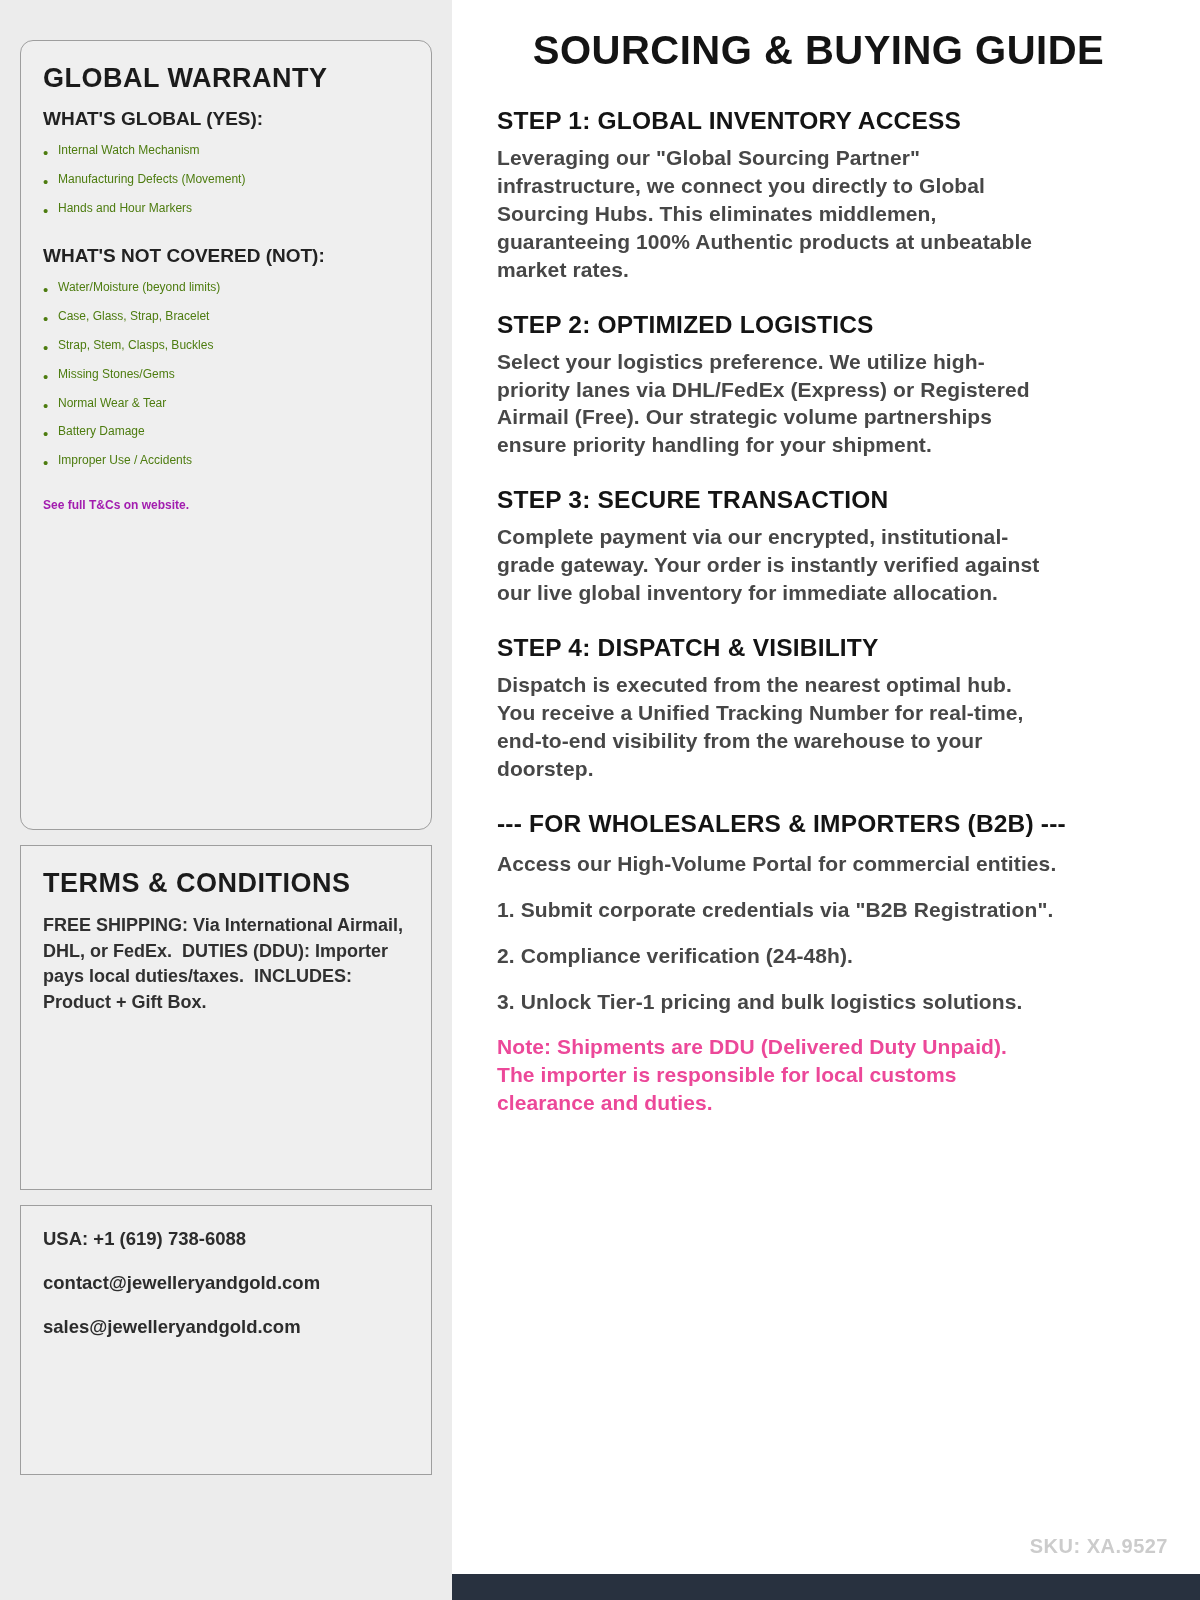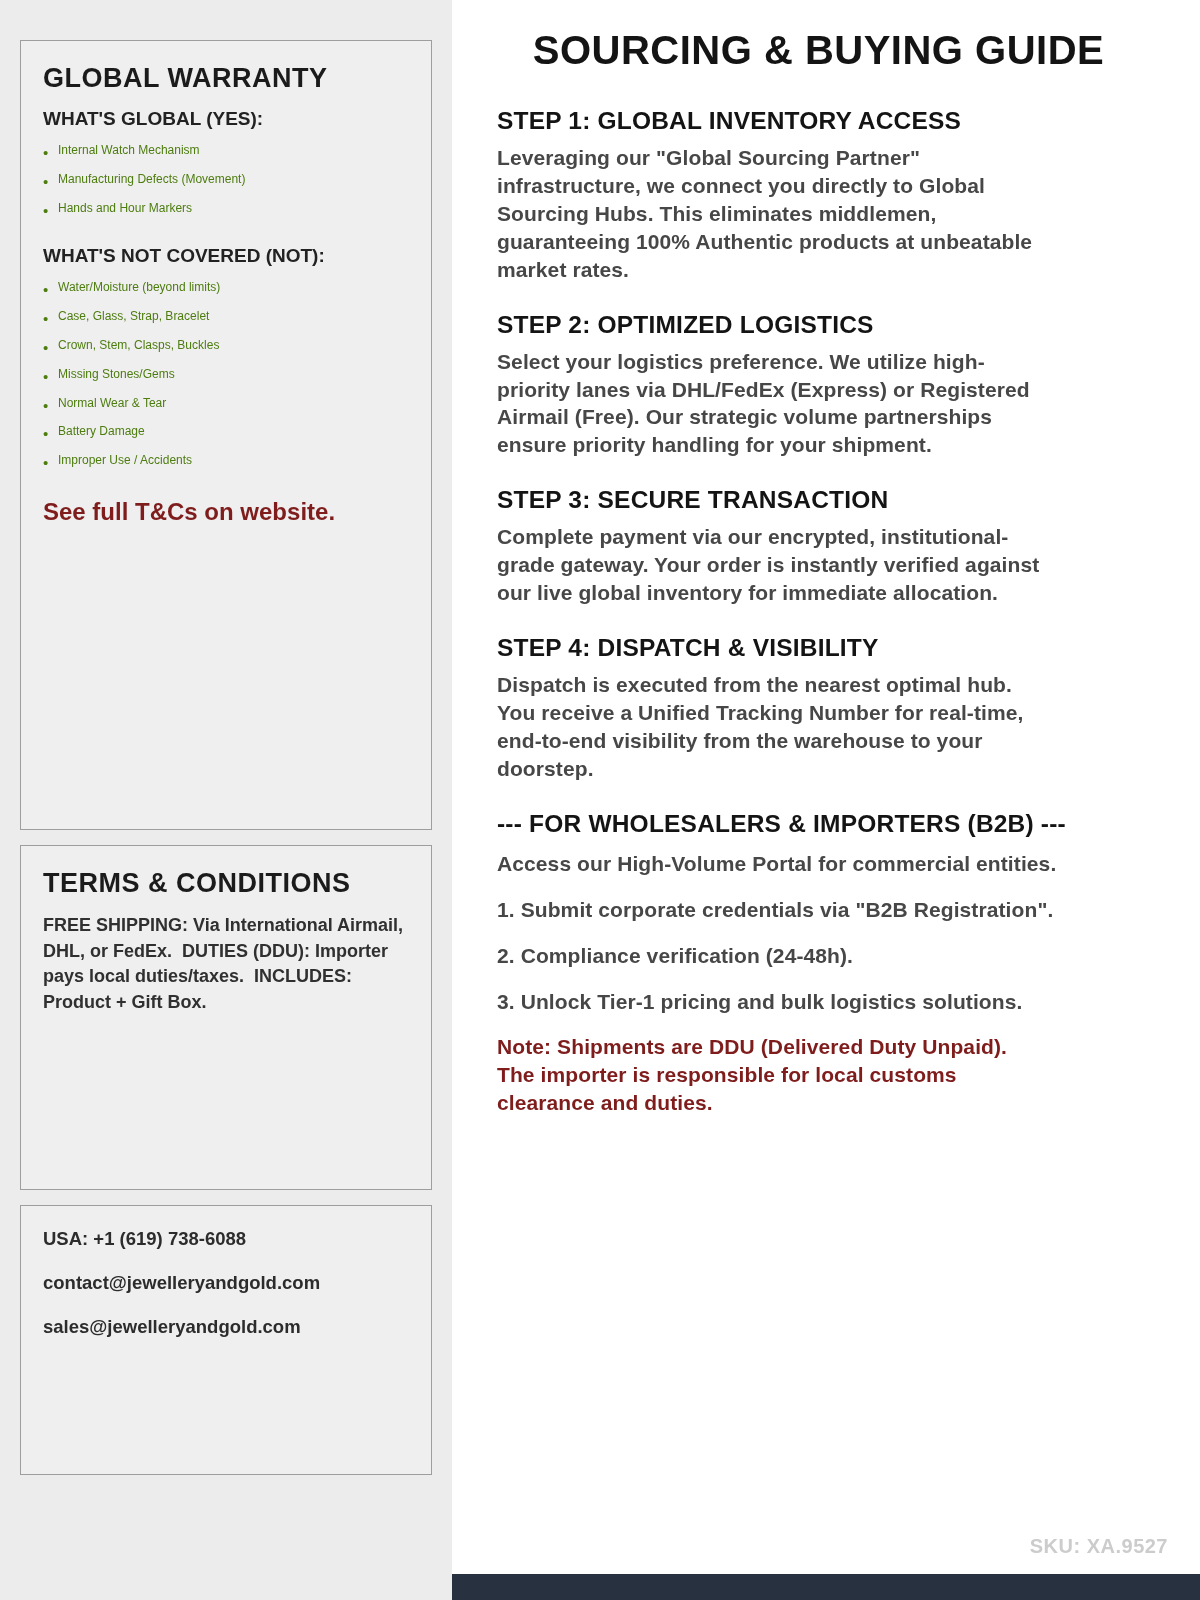--- a/index.html
+++ b/index.html
@@ -57,26 +57,26 @@
     line-height: 1.15;
   }
   .bullets li::before {
     content: "\2022";
     position: absolute;
     left: 0;
     top: 0;
     font-size: 15px;
   }
   .panel .footnote {
-    font-size: 24px;
-    font-weight: 700;
-    color: #7f1d1d;
+    font-size: 12px;
+    font-weight: 700;
+    color: #a21caf;
     margin-top: 26px;
   }
-  .panel-warranty { min-height: 790px; }
+  .panel-warranty { min-height: 790px; border-radius: 13px; }
   .panel-terms    { min-height: 345px; }
   .panel-contact  { min-height: 270px; }
   .terms-body {
     font-size: 18px;
     font-weight: 700;
     color: #303030;
     line-height: 1.42;
     white-space: pre-wrap;
   }
   .contact-line {
@@ -128,21 +128,21 @@
     font-weight: 700;
     color: #474747;
     line-height: 1.33;
     max-width: 560px;
     margin-bottom: 18px;
     letter-spacing: 0.1px;
   }
   .b2b-note {
     font-size: 21px;
     font-weight: 700;
-    color: #7f1d1d;
+    color: #ec4899;
     line-height: 1.33;
     max-width: 520px;
     letter-spacing: 0.1px;
   }
   .sku-label {
     position: absolute;
     right: 32px;
     bottom: 42px;
     font-size: 20px;
     font-weight: 700;
@@ -173,21 +173,21 @@
       <ul class="bullets">
         <li>Internal Watch Mechanism</li>
         <li>Manufacturing Defects (Movement)</li>
         <li>Hands and Hour Markers</li>
       </ul>
 
       <h3>WHAT'S NOT COVERED (NOT):</h3>
       <ul class="bullets">
         <li>Water/Moisture (beyond limits)</li>
         <li>Case, Glass, Strap, Bracelet</li>
-        <li>Crown, Stem, Clasps, Buckles</li>
+        <li>Strap, Stem, Clasps, Buckles</li>
         <li>Missing Stones/Gems</li>
         <li>Normal Wear &amp; Tear</li>
         <li>Battery Damage</li>
         <li>Improper Use / Accidents</li>
       </ul>
 
       <p class="footnote">See full T&amp;Cs on website.</p>
     </section>
 
     <section class="panel panel-terms">

